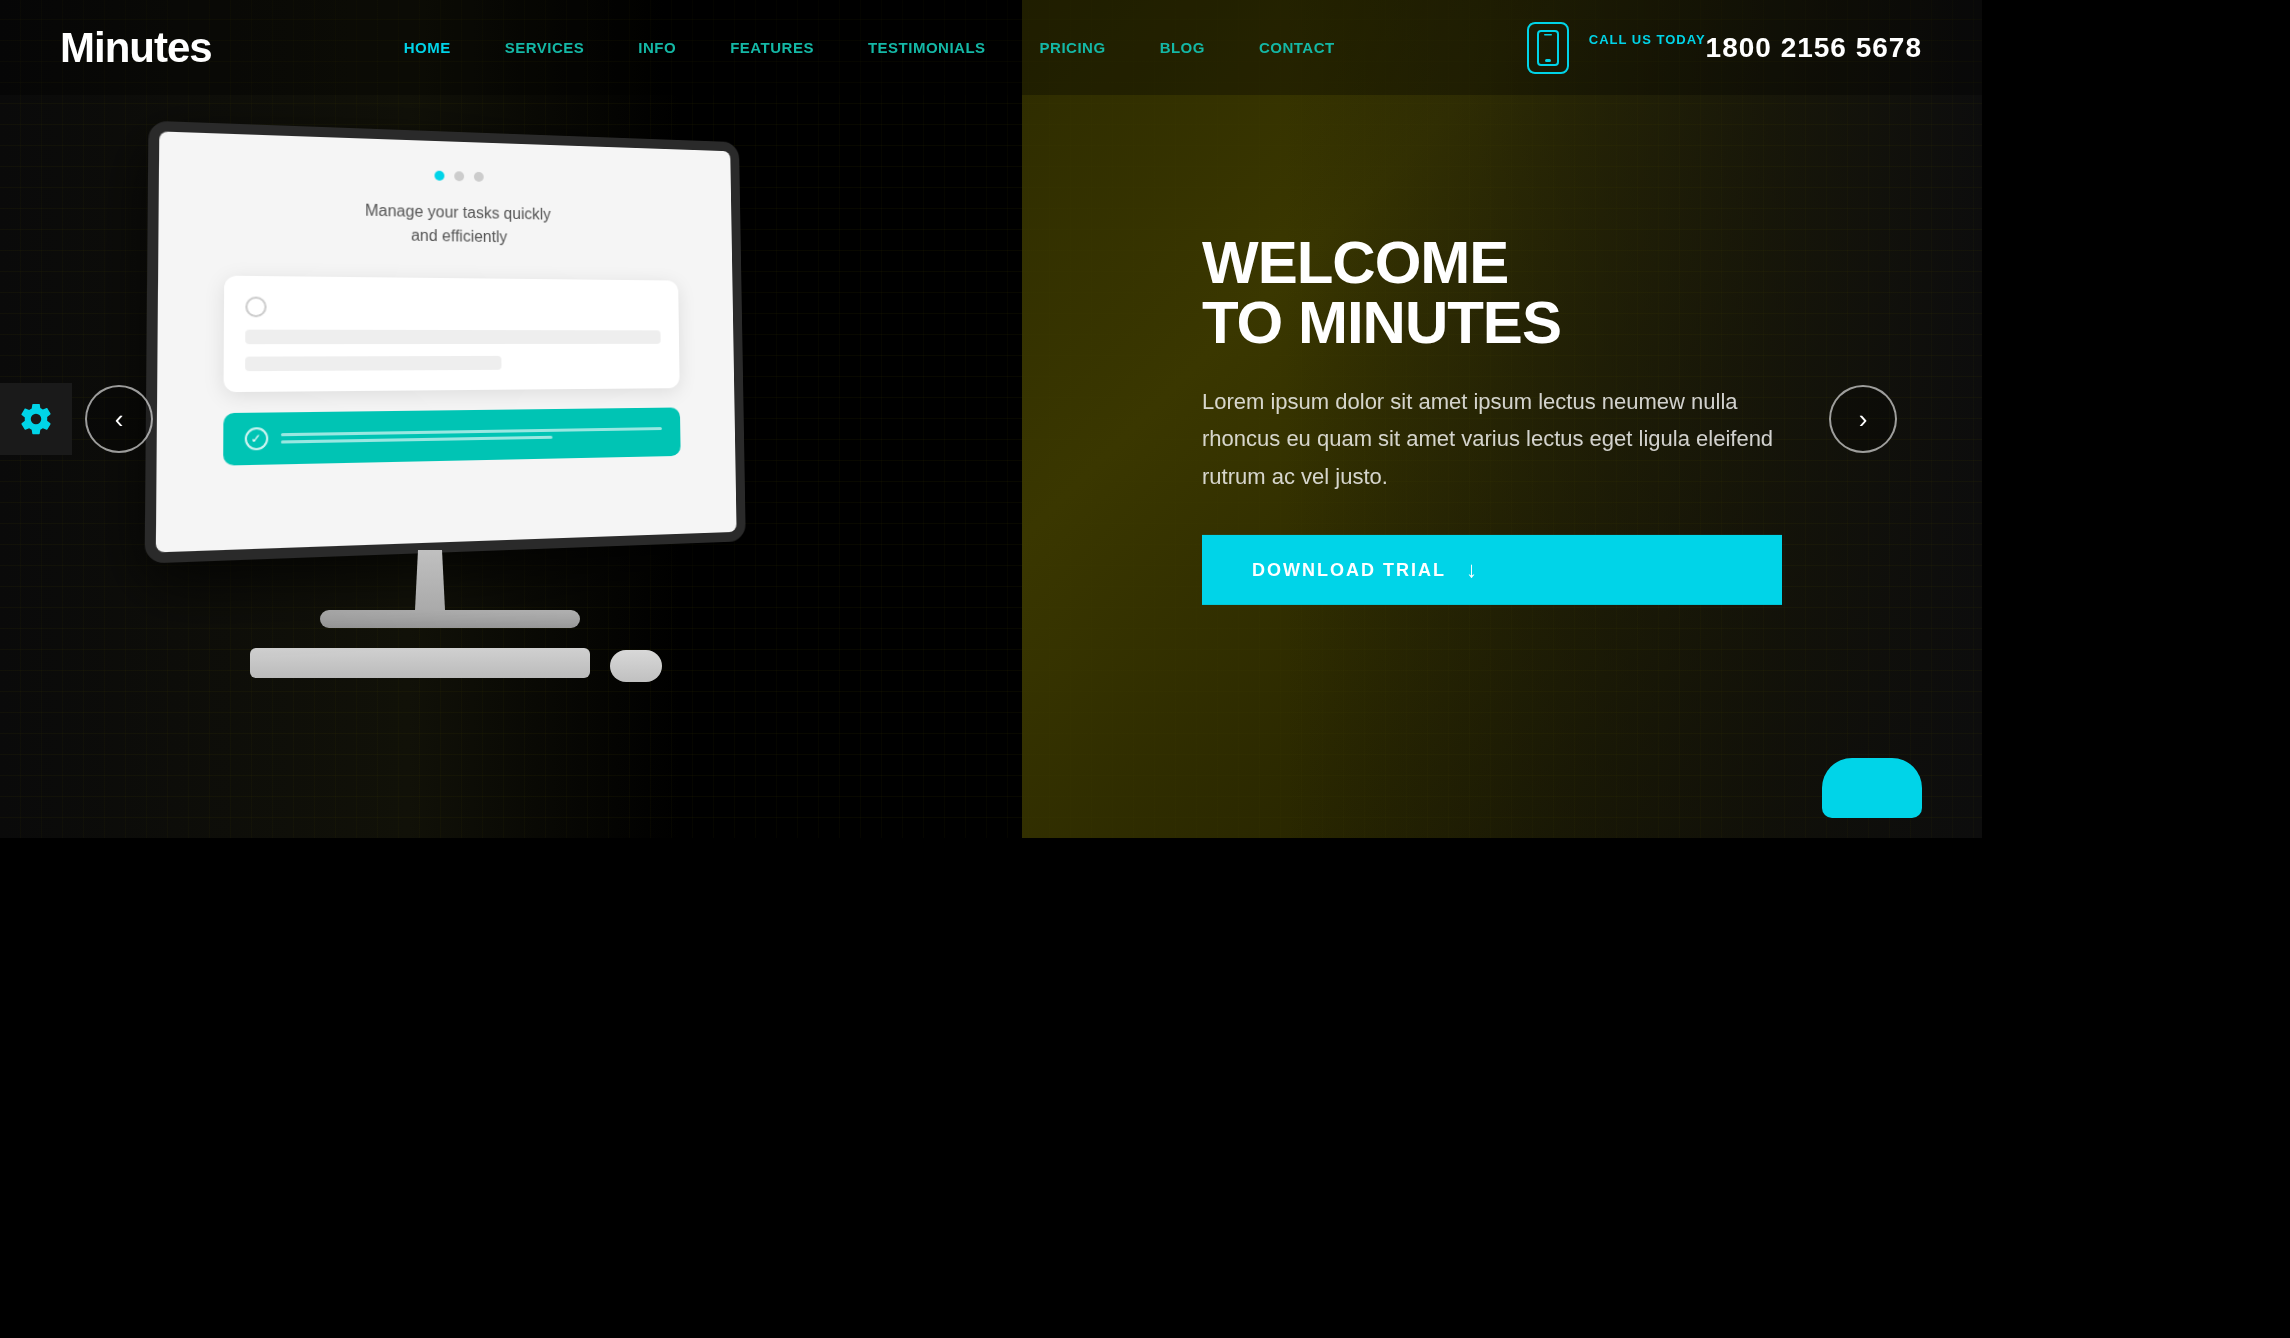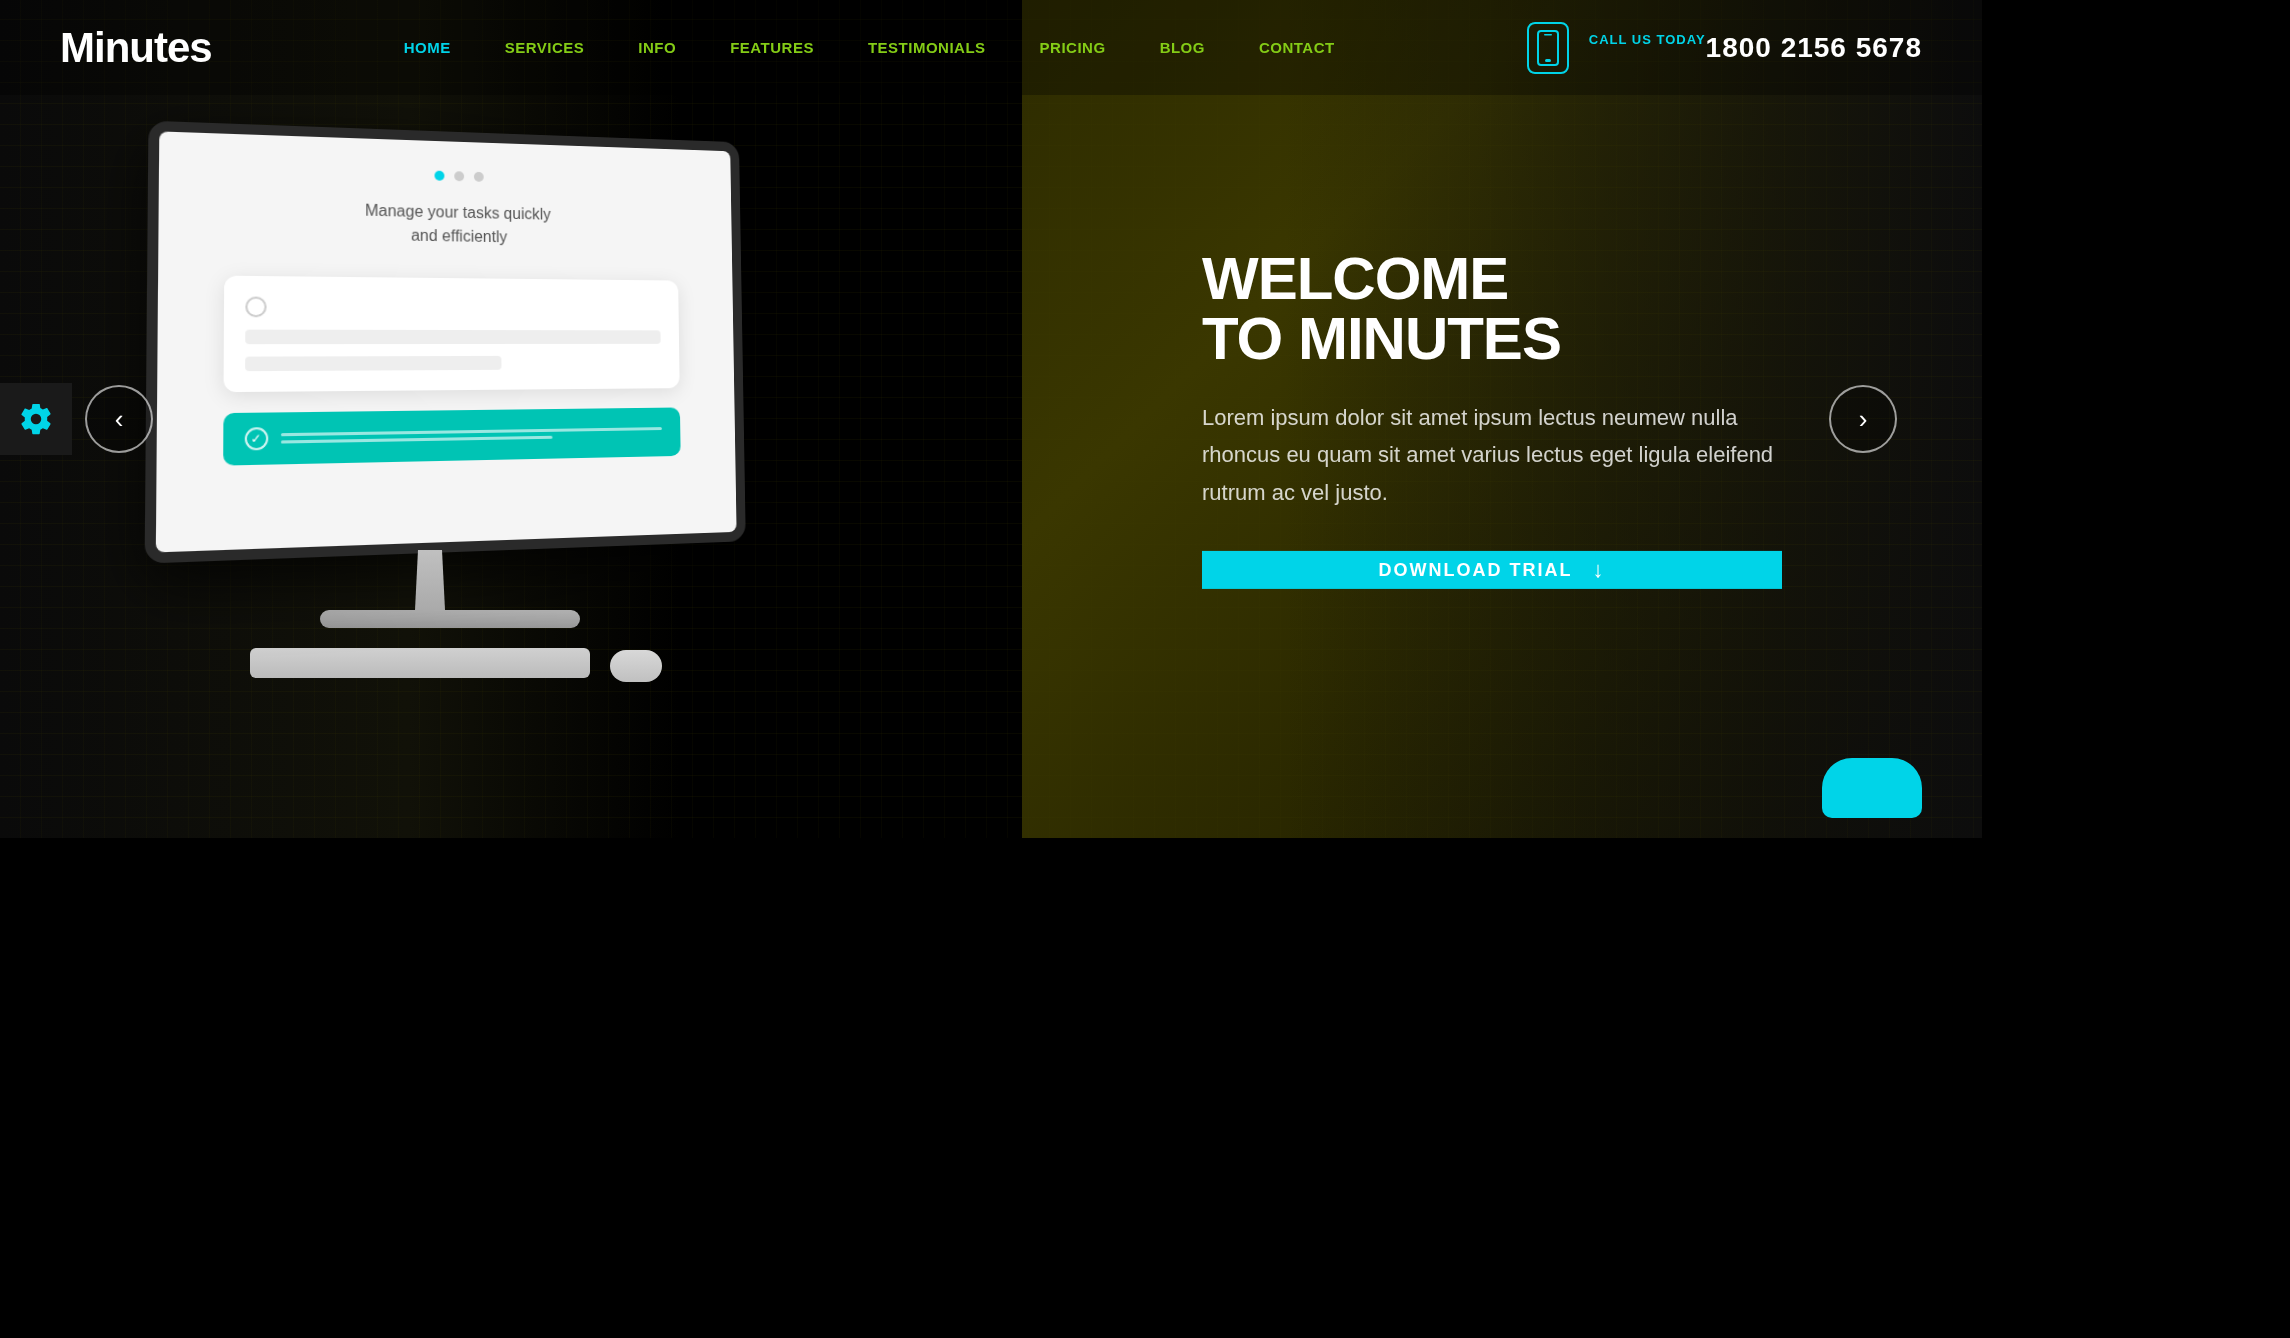--- a/index.html
+++ b/index.html
@@ -63,21 +63,21 @@
       letter-spacing: -1px;
     }
 
     .nav-links {
       display: flex;
       gap: 54px;
       align-items: center;
     }
 
     .nav-link {
-      color: #84cc16;
+      color: #14b8a6;
       text-decoration: none;
       font-size: 15px;
       font-weight: 600;
       letter-spacing: 0.5px;
       text-transform: uppercase;
       cursor: pointer;
     }
 
     .nav-link.active {
       color: #00d4e8;
@@ -347,29 +347,29 @@
       line-height: 1.7;
       margin-bottom: 40px;
     }
 
     .download-btn {
       display: inline-flex;
       align-items: center;
       gap: 20px;
       background: #00d4e8;
       color: #fff;
-      padding: 6px 50px;
+      padding: 22px 50px;
       font-size: 18px;
       font-weight: 800;
       text-transform: uppercase;
       letter-spacing: 2px;
       cursor: pointer;
       border: none;
       width: 100%;
-      justify-content: center;
+      justify-content: flex-start;
     }
 
     .download-icon {
       font-size: 22px;
     }
 
     
     .hex-overlay {
       position: absolute;
       inset: 0;

